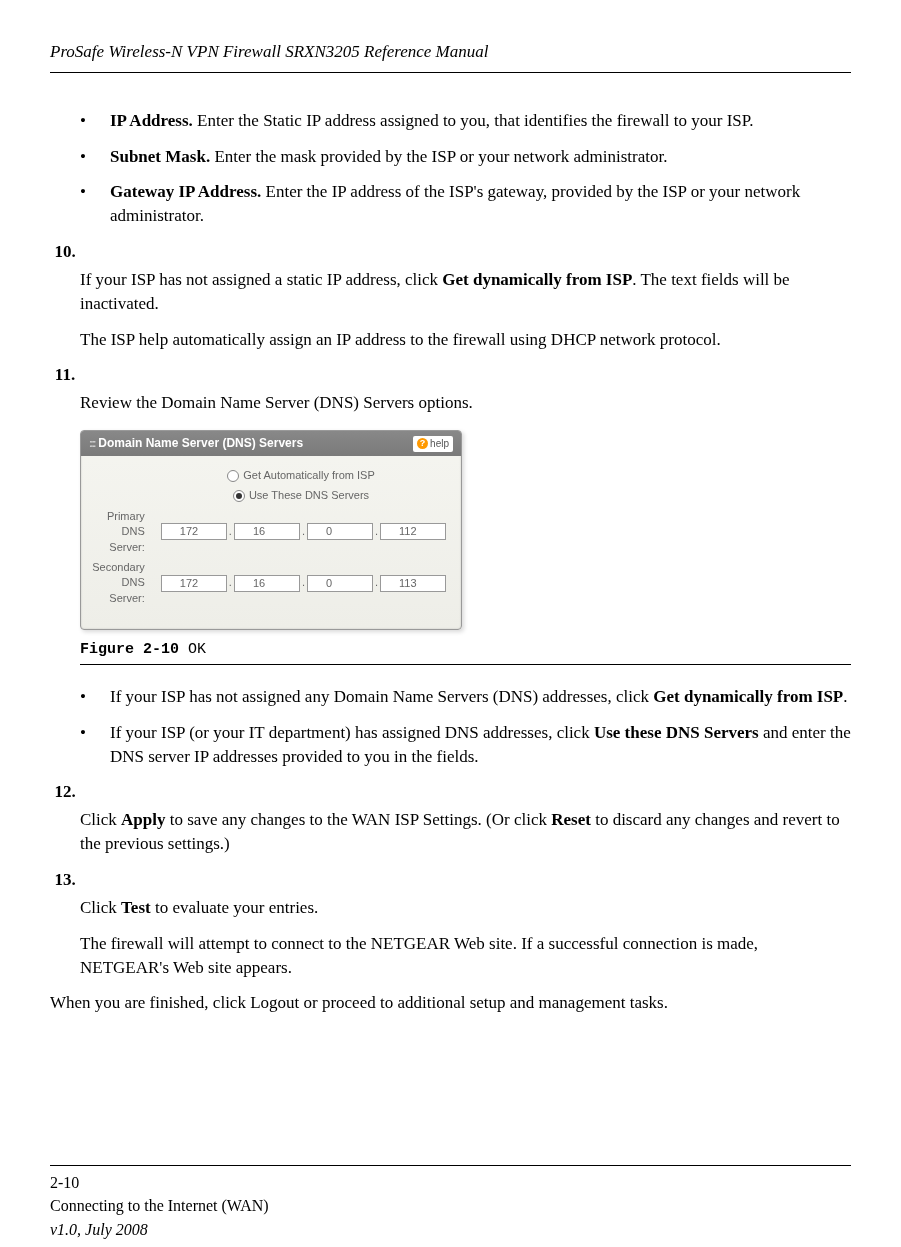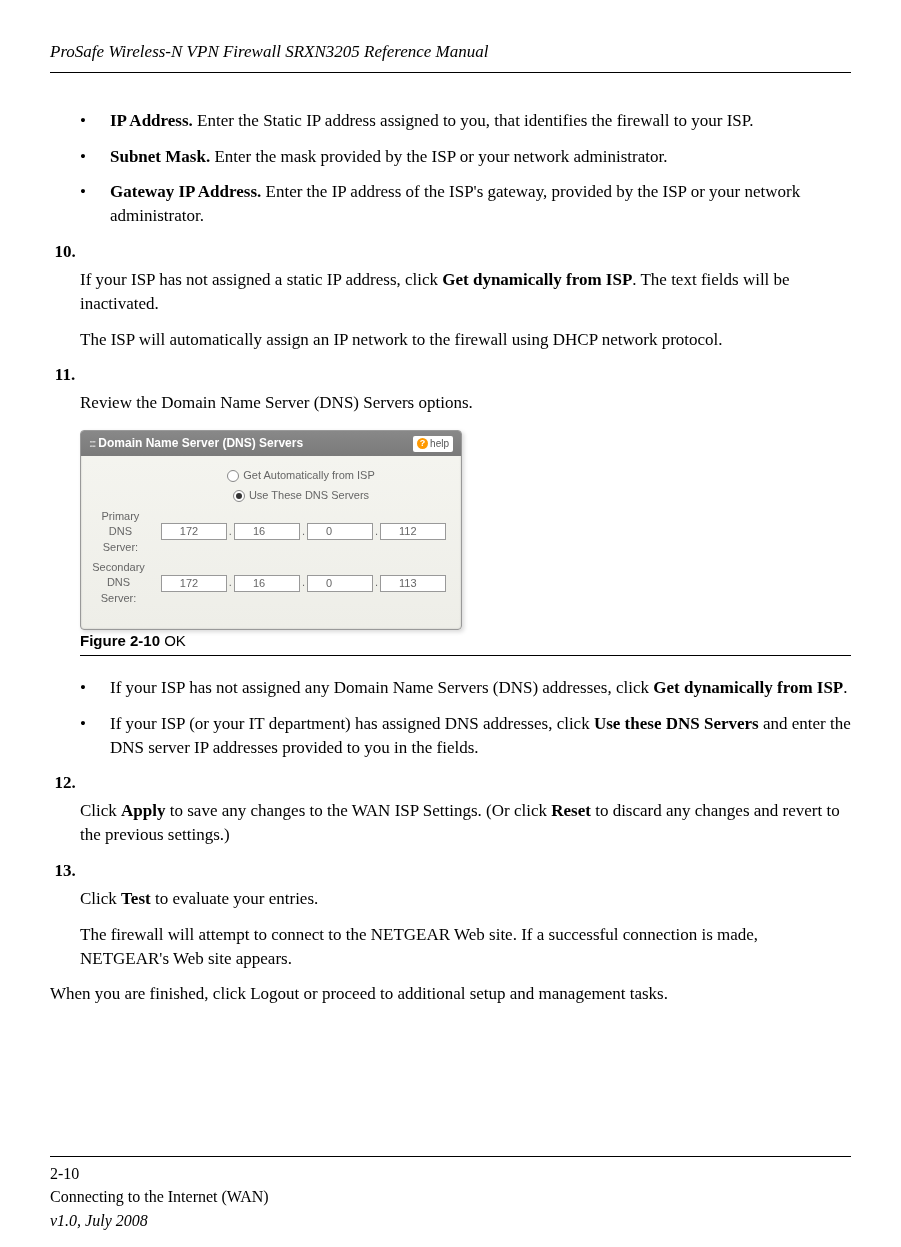--- a/index.html
+++ b/index.html
@@ -112,21 +112,21 @@
       font-size: 11px;
       color: #666;
     }
     .dns-row {
       display: flex;
       align-items: center;
       margin-bottom: 5px;
       justify-content: flex-end;
     }
     .dns-label {
-      text-align: center;
+      text-align: right;
       padding-right: 16px;
     }
     .radio-circle {
       width: 10px;
       height: 10px;
       border: 1px solid #888;
       border-radius: 50%;
       display: inline-block;
       margin-right: 4px;
       position: relative;
@@ -154,23 +154,23 @@
     }
     .ip-fields {
       display: flex;
       align-items: center;
       gap: 1px;
     }
     .dot {
       padding: 0 1px;
     }
     .figure-caption {
-      margin-top: 0;
+      margin-top: 9px;
       font-size: 15px;
-      font-family: Liberation Sans, sans-serif;
+      font-family: Liberation Mono, monospace;
       border-bottom: 1px solid #000;
       padding-bottom: 4px;
       width: 100%;
     }
     .figure-caption .bold {
       font-weight: bold;
     }
     .footer {
       margin-top: 150px;
       border-top: 1px solid #000;
@@ -215,21 +215,21 @@
     <span class="bold">Gateway IP Address.</span><span> Enter the IP address of the ISP's gateway, provided by the ISP or your network administrator.</span>
   </div>
 </div>
 
 <div class="numbered-item">
   <div class="number">10.</div>
   <div class="content">
     <span>If your ISP has not assigned a static IP address, click </span><span class="bold">Get dynamically from ISP</span><span>. The text fields will be inactivated.</span>
   </div>
 </div>
-<div class="sub-para">The ISP will automatically assign an IP network to the firewall using DHCP network protocol.</div>
+<div class="sub-para">The ISP help automatically assign an IP address to the firewall using DHCP network protocol.</div>
 
 <div class="numbered-item">
   <div class="number">11.</div>
   <div class="content">Review the Domain Name Server (DNS) Servers options.</div>
 </div>
 
 <div class="figure-container">
   <div class="dns-box">
     <div class="dns-title-bar">
       <span class="dns-title-left">

